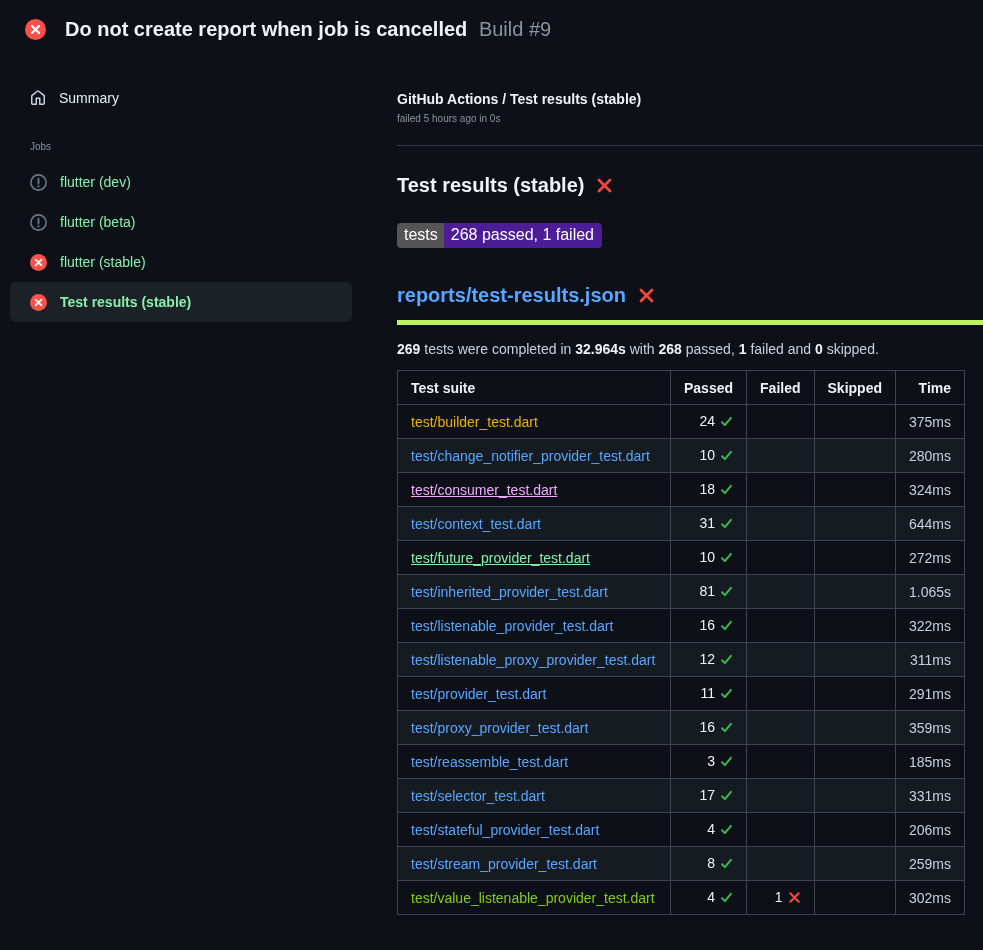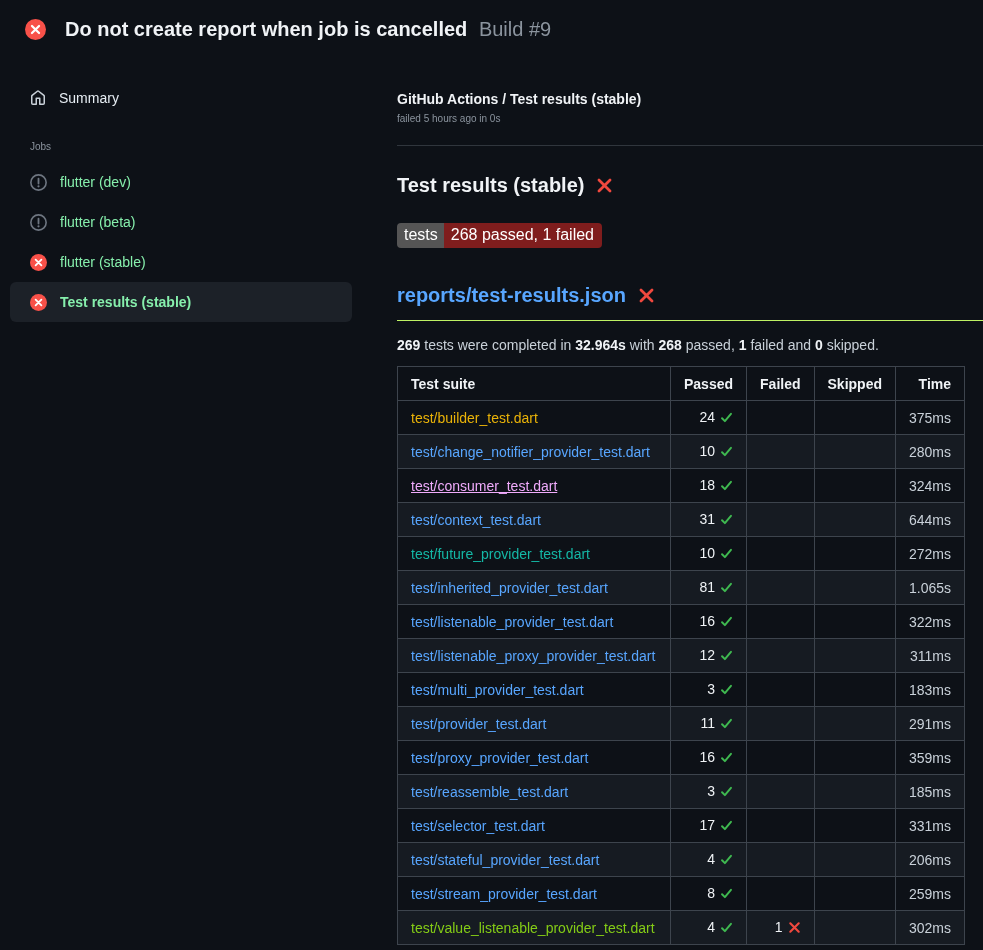--- a/index.html
+++ b/index.html
@@ -51,21 +51,21 @@
                    font-size:20px; font-weight:700; color:#f0f3f6; }
   .section-title svg { width:17px; height:17px; }
 
   .badge { display:inline-flex; margin-top:26px; font-size:16px; line-height:1;
            border-radius:4px; overflow:hidden;text-align:right; }
   .badge-left  { padding:4px 6px 5px 7px; color:#ffffff; }
   .badge-right { padding:4px 8px 5px 7px; color:#ffffff; }
 
   .report-title { display:flex; align-items:center; gap:12px; margin:36px 0 0;
                   font-size:20px; font-weight:700; padding-bottom:13px;
-                  border-bottom:1px solid #bef264; }
+                  border-bottom:5px solid #bef264; }
   .report-title a { text-decoration:none; cursor:pointer; }
   .report-title svg { width:17px; height:17px; }
 
   .summary-line { margin:16px 0 0; color:#c9d1d9; }
   .summary-line b { color:#f0f3f6; }
 
   
   table { margin-top:13px; border-collapse:collapse; font-size:14px; table-layout:fixed;border-radius:23px; }
   th, td { border:1px solid #3d444d; padding:0 13px; height:34px; overflow:hidden; white-space:nowrap; }
   th { font-weight:700; color:#f0f3f6; text-align:left; }
@@ -155,21 +155,21 @@
       <span>Test results (stable)</span>
       <span id="section-x">
           <svg viewBox="0 0 16 16" aria-hidden="true">
     <path d="M2.8 2.8 L13.2 13.2 M13.2 2.8 L2.8 13.2" fill="none" stroke="#f0483e" stroke-width="2.6" stroke-linecap="round"></path>
   </svg>
         </span>
     </h2>
 
     <div class="badge">
       <span class="badge-left" style="background: rgb(85, 85, 85);">tests</span>
-      <span class="badge-right" style="background: #7f1d1d;">268 passed, 1 failed</span>
+      <span class="badge-right" style="background: #4c1d95;">268 passed, 1 failed</span>
     </div>
 
     <h2 class="report-title">
       <a style="color: rgb(88, 166, 255);">reports/test-results.json</a>
       <span id="report-x">
           <svg viewBox="0 0 16 16" aria-hidden="true">
     <path d="M2.8 2.8 L13.2 13.2 M13.2 2.8 L2.8 13.2" fill="none" stroke="#f0483e" stroke-width="2.6" stroke-linecap="round"></path>
   </svg>
         </span>
     </h2>
@@ -224,21 +224,21 @@
           <tr>
     <td class="suite"><a style="color: rgb(88, 166, 255);">test/context_test.dart</a></td>
     <td class="r">31<span class="cell-icon"><svg viewBox="0 0 16 16" aria-hidden="true">
     <path d="M2.5 9 L6 12.5 L13.5 3.5" fill="none" stroke="#3fb950" stroke-width="2.4" stroke-linecap="round" stroke-linejoin="round"></path>
   </svg></span></td>
     <td class="r"></td>
     <td class="r"></td>
     <td class="r time">644ms</td>
   </tr>
           <tr>
-    <td class="suite"><a style="color: #14b8a6;">test/future_provider_test.dart</a></td>
+    <td class="suite"><a style="color: #86efac; text-decoration: underline;">test/future_provider_test.dart</a></td>
     <td class="r">10<span class="cell-icon"><svg viewBox="0 0 16 16" aria-hidden="true">
     <path d="M2.5 9 L6 12.5 L13.5 3.5" fill="none" stroke="#3fb950" stroke-width="2.4" stroke-linecap="round" stroke-linejoin="round"></path>
   </svg></span></td>
     <td class="r"></td>
     <td class="r"></td>
     <td class="r time">272ms</td>
   </tr>
           <tr>
     <td class="suite"><a style="color: rgb(88, 166, 255);">test/inherited_provider_test.dart</a></td>
     <td class="r">81<span class="cell-icon"><svg viewBox="0 0 16 16" aria-hidden="true">
@@ -258,29 +258,20 @@
     <td class="r time">322ms</td>
   </tr>
           <tr>
     <td class="suite"><a style="color: rgb(88, 166, 255);">test/listenable_proxy_provider_test.dart</a></td>
     <td class="r">12<span class="cell-icon"><svg viewBox="0 0 16 16" aria-hidden="true">
     <path d="M2.5 9 L6 12.5 L13.5 3.5" fill="none" stroke="#3fb950" stroke-width="2.4" stroke-linecap="round" stroke-linejoin="round"></path>
   </svg></span></td>
     <td class="r"></td>
     <td class="r"></td>
     <td class="r time">311ms</td>
-  </tr>
-          <tr>
-    <td class="suite"><a style="color: rgb(88, 166, 255);">test/multi_provider_test.dart</a></td>
-    <td class="r">3<span class="cell-icon"><svg viewBox="0 0 16 16" aria-hidden="true">
-    <path d="M2.5 9 L6 12.5 L13.5 3.5" fill="none" stroke="#3fb950" stroke-width="2.4" stroke-linecap="round" stroke-linejoin="round"></path>
-  </svg></span></td>
-    <td class="r"></td>
-    <td class="r"></td>
-    <td class="r time">183ms</td>
   </tr>
           <tr>
     <td class="suite"><a style="color: rgb(88, 166, 255);">test/provider_test.dart</a></td>
     <td class="r">11<span class="cell-icon"><svg viewBox="0 0 16 16" aria-hidden="true">
     <path d="M2.5 9 L6 12.5 L13.5 3.5" fill="none" stroke="#3fb950" stroke-width="2.4" stroke-linecap="round" stroke-linejoin="round"></path>
   </svg></span></td>
     <td class="r"></td>
     <td class="r"></td>
     <td class="r time">291ms</td>
   </tr>

